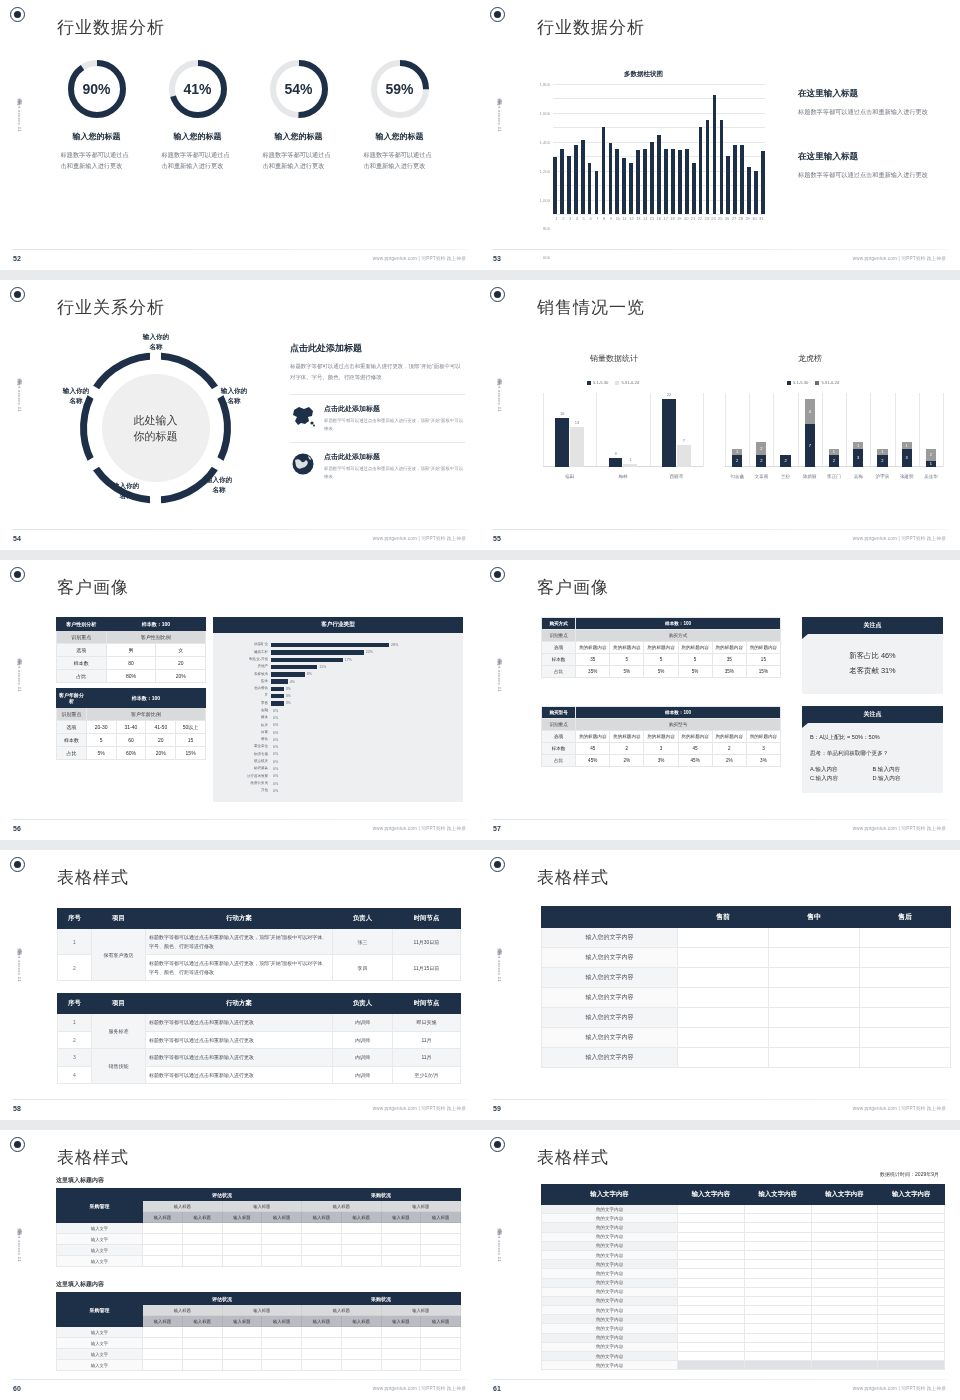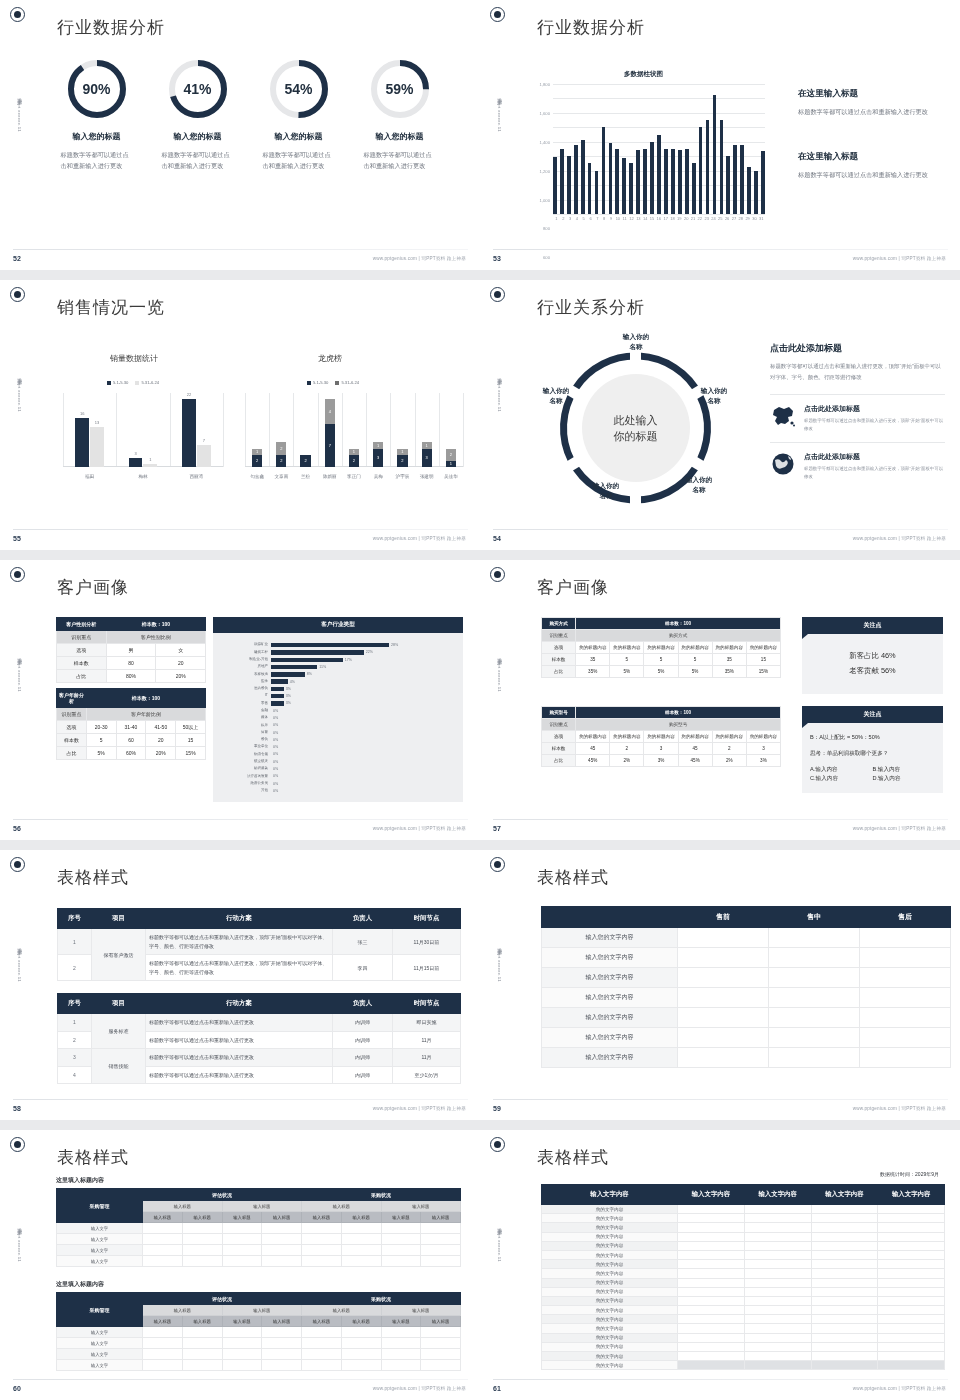--- a/index.html
+++ b/index.html
@@ -337,20 +337,98 @@
     <div class="footer">www.pptgenius.com | 写PPT资料 路上神器</div>
   </div>
 
   <div class="gap"></div>
 
   <div class="slide">
     <div class="logo">
         <i></i>
       </div>
     <div class="sidebar">书型士书型 | ppt xxxxxx.11</div>
+    <div class="stitle">行业关系分析</div>
+
+    <div class="ring-wrap">
+      <svg width="215" height="180" viewBox="0 0 215 180" style="position:absolute;left:0;top:0;">
+        <g fill="none" stroke="#1e3047" stroke-width="7" stroke-linecap="butt">
+          <path d="M 107.5 90 m 0 -72 a 72 72 0 0 1 62.35 36" transform="rotate(3 107.5 90)"></path>
+          <path d="M 107.5 90 m 62.35 -36 a 72 72 0 0 1 0 72" transform="rotate(3 107.5 90)"></path>
+          <path d="M 107.5 90 m 62.35 36 a 72 72 0 0 1 -62.35 36" transform="rotate(3 107.5 90)"></path>
+          <path d="M 107.5 90 m 0 72 a 72 72 0 0 1 -62.35 -36" transform="rotate(3 107.5 90)"></path>
+          <path d="M 107.5 90 m -62.35 36 a 72 72 0 0 1 0 -72" transform="rotate(3 107.5 90)"></path>
+          <path d="M 107.5 90 m -62.35 -36 a 72 72 0 0 1 62.35 -36" transform="rotate(3 107.5 90)"></path>
+        </g>
+        <g stroke="#ffffff" stroke-width="11" fill="none">
+          <path d="M 107.5 12 L 107.5 24"></path>
+          <path d="M 175 51 L 165 57"></path>
+          <path d="M 175 129 L 165 123"></path>
+          <path d="M 107.5 168 L 107.5 156"></path>
+          <path d="M 40 129 L 50 123"></path>
+          <path d="M 40 51 L 50 57"></path>
+        </g>
+      </svg>
+      <div class="ring-center">
+        <span>此处输入</span>
+        <span>你的标题</span>
+      </div>
+      <div class="ring-lab" style="left:82px;top:-6px;white-space:pre-line;">输入你的
+名称</div>
+      <div class="ring-lab" style="left:160px;top:48px;white-space:pre-line;">输入你的
+名称</div>
+      <div class="ring-lab" style="left:145px;top:137px;white-space:pre-line;">输入你的
+名称</div>
+      <div class="ring-lab" style="left:52px;top:143px;white-space:pre-line;">输入你的
+名称</div>
+      <div class="ring-lab" style="left:2px;top:48px;white-space:pre-line;">输入你的
+名称</div>
+    </div>
+
+    <div class="r-right">
+      <div class="r-h">点击此处添加标题</div>
+      <div class="r-p">标题数字等都可以通过点击和重新输入进行更改，顶部“开始”面板中可以对字体、字号、颜色、行距等进行修改</div>
+      <div class="r-item" style="margin-top:12px;">
+        <span class="r-ico">
+          <svg width="26" height="24" viewBox="0 0 26 24" fill="#1e3047">
+            <path d="M4 6 L9 3 L14 5 L19 3 L23 7 L22 12 L18 13 L19 17 L15 20 L11 19 L8 21 L5 17 L7 13 L3 11 Z"></path>
+            <circle cx="22" cy="19" r="1.6"></circle>
+              <circle cx="24" cy="21.5" r="1"></circle>
+          </svg>
+        </span>
+        <div>
+          <div class="r-it-h">点击此处添加标题</div>
+          <div class="r-it-p">标题数字等都可以通过点击和重新输入进行更改，顶部“开始”面板中可以修改</div>
+        </div>
+      </div>
+      <div class="r-item">
+        <span class="r-ico">
+          <svg width="26" height="24" viewBox="0 0 26 24">
+            <circle cx="13" cy="12" r="10.5" fill="#1e3047"></circle>
+            <path d="M5 8 Q9 6 11 9 T16 8 Q19 10 17 13 T12 16 Q8 18 6 14 Z" fill="#ffffff" opacity=".85"></path>
+            <path d="M18 4 Q21 5 21 8 L19 7 Z" fill="#ffffff" opacity=".85"></path>
+          </svg>
+        </span>
+        <div>
+          <div class="r-it-h">点击此处添加标题</div>
+          <div class="r-it-p">标题数字等都可以通过点击和重新输入进行更改，顶部“开始”面板中可以修改</div>
+        </div>
+      </div>
+    </div>
+
+    <div class="divline"></div>
+    <div class="pageno">54</div>
+    <div class="footer">www.pptgenius.com | 写PPT资料 路上神器</div>
+  </div>
+
+  <div class="slide">
+    <div class="logo">
+        <i></i>
+      </div>
+    <div class="sidebar">书型士书型 | ppt xxxxxx.11</div>
     <div class="stitle">销售情况一览</div>
 
     <div class="s55-ct" style="left:110px;top:73px;">销量数据统计</div>
     <div class="legend" style="left:107px;top:100px;">
       <span>
           <i class="lg-sw" style="background:#1e3047"></i>
           <b style="font-weight:normal">5.1-5.30</b>
         </span>
       <span>
           <i class="lg-sw" style="background:#e3e3e3"></i>
@@ -477,98 +555,20 @@
             <div class="seg navy" style="height: 6.16667px;">1</div>
           </div>
         </div>
       </div>
 
     <div class="divline"></div>
     <div class="pageno">55</div>
     <div class="footer">www.pptgenius.com | 写PPT资料 路上神器</div>
   </div>
 
-  <div class="slide">
-    <div class="logo">
-        <i></i>
-      </div>
-    <div class="sidebar">书型士书型 | ppt xxxxxx.11</div>
-    <div class="stitle">行业关系分析</div>
-
-    <div class="ring-wrap">
-      <svg width="215" height="180" viewBox="0 0 215 180" style="position:absolute;left:0;top:0;">
-        <g fill="none" stroke="#1e3047" stroke-width="7" stroke-linecap="butt">
-          <path d="M 107.5 90 m 0 -72 a 72 72 0 0 1 62.35 36" transform="rotate(3 107.5 90)"></path>
-          <path d="M 107.5 90 m 62.35 -36 a 72 72 0 0 1 0 72" transform="rotate(3 107.5 90)"></path>
-          <path d="M 107.5 90 m 62.35 36 a 72 72 0 0 1 -62.35 36" transform="rotate(3 107.5 90)"></path>
-          <path d="M 107.5 90 m 0 72 a 72 72 0 0 1 -62.35 -36" transform="rotate(3 107.5 90)"></path>
-          <path d="M 107.5 90 m -62.35 36 a 72 72 0 0 1 0 -72" transform="rotate(3 107.5 90)"></path>
-          <path d="M 107.5 90 m -62.35 -36 a 72 72 0 0 1 62.35 -36" transform="rotate(3 107.5 90)"></path>
-        </g>
-        <g stroke="#ffffff" stroke-width="11" fill="none">
-          <path d="M 107.5 12 L 107.5 24"></path>
-          <path d="M 175 51 L 165 57"></path>
-          <path d="M 175 129 L 165 123"></path>
-          <path d="M 107.5 168 L 107.5 156"></path>
-          <path d="M 40 129 L 50 123"></path>
-          <path d="M 40 51 L 50 57"></path>
-        </g>
-      </svg>
-      <div class="ring-center">
-        <span>此处输入</span>
-        <span>你的标题</span>
-      </div>
-      <div class="ring-lab" style="left:82px;top:-6px;white-space:pre-line;">输入你的
-名称</div>
-      <div class="ring-lab" style="left:160px;top:48px;white-space:pre-line;">输入你的
-名称</div>
-      <div class="ring-lab" style="left:145px;top:137px;white-space:pre-line;">输入你的
-名称</div>
-      <div class="ring-lab" style="left:52px;top:143px;white-space:pre-line;">输入你的
-名称</div>
-      <div class="ring-lab" style="left:2px;top:48px;white-space:pre-line;">输入你的
-名称</div>
-    </div>
-
-    <div class="r-right">
-      <div class="r-h">点击此处添加标题</div>
-      <div class="r-p">标题数字等都可以通过点击和重新输入进行更改，顶部“开始”面板中可以对字体、字号、颜色、行距等进行修改</div>
-      <div class="r-item" style="margin-top:12px;">
-        <span class="r-ico">
-          <svg width="26" height="24" viewBox="0 0 26 24" fill="#1e3047">
-            <path d="M4 6 L9 3 L14 5 L19 3 L23 7 L22 12 L18 13 L19 17 L15 20 L11 19 L8 21 L5 17 L7 13 L3 11 Z"></path>
-            <circle cx="22" cy="19" r="1.6"></circle>
-              <circle cx="24" cy="21.5" r="1"></circle>
-          </svg>
-        </span>
-        <div>
-          <div class="r-it-h">点击此处添加标题</div>
-          <div class="r-it-p">标题数字等都可以通过点击和重新输入进行更改，顶部“开始”面板中可以修改</div>
-        </div>
-      </div>
-      <div class="r-item">
-        <span class="r-ico">
-          <svg width="26" height="24" viewBox="0 0 26 24">
-            <circle cx="13" cy="12" r="10.5" fill="#1e3047"></circle>
-            <path d="M5 8 Q9 6 11 9 T16 8 Q19 10 17 13 T12 16 Q8 18 6 14 Z" fill="#ffffff" opacity=".85"></path>
-            <path d="M18 4 Q21 5 21 8 L19 7 Z" fill="#ffffff" opacity=".85"></path>
-          </svg>
-        </span>
-        <div>
-          <div class="r-it-h">点击此处添加标题</div>
-          <div class="r-it-p">标题数字等都可以通过点击和重新输入进行更改，顶部“开始”面板中可以修改</div>
-        </div>
-      </div>
-    </div>
-
-    <div class="divline"></div>
-    <div class="pageno">54</div>
-    <div class="footer">www.pptgenius.com | 写PPT资料 路上神器</div>
-  </div>
-
   <div class="gap"></div>
 
   <div class="slide">
     <div class="logo">
         <i></i>
       </div>
     <div class="sidebar">书型士书型 | ppt xxxxxx.11</div>
     <div class="stitle">客户画像</div>
 
     <table class="s56-t" id="s56-gender" style="left:56px;top:57px;width:150px;">
@@ -831,21 +831,21 @@
             <td style="background:#fff;">2%</td>
             <td style="background:#fff;">3%</td>
           </tr>
         </tbody>
       </table>
 
     <div class="kv-box" style="left:322px;top:57px;width:141px;">
       <div class="kv-h">关注点</div>
       <div class="kv-b" style="height:60px;display:flex;flex-direction:column;justify-content:center;">
         <div class="kv-l1">新客占比 46%</div>
-        <div class="kv-l1">老客贡献 56%</div>
+        <div class="kv-l1">老客贡献 31%</div>
       </div>
     </div>
 
     <div class="kv-box" style="left:322px;top:146px;width:141px;">
       <div class="kv-h">关注点</div>
       <div class="kv-b" style="height:70px;">
         <div class="kv-p" style="margin-bottom:7px;">B：A以上配比 = 50%：50%</div>
         <div class="kv-p" style="margin-bottom:7px;">思考：单品利润获取哪个更多？</div>
         <div style="display:flex;flex-wrap:wrap;">
           <div class="kv-p" style="width:50%">A.输入内容</div>

